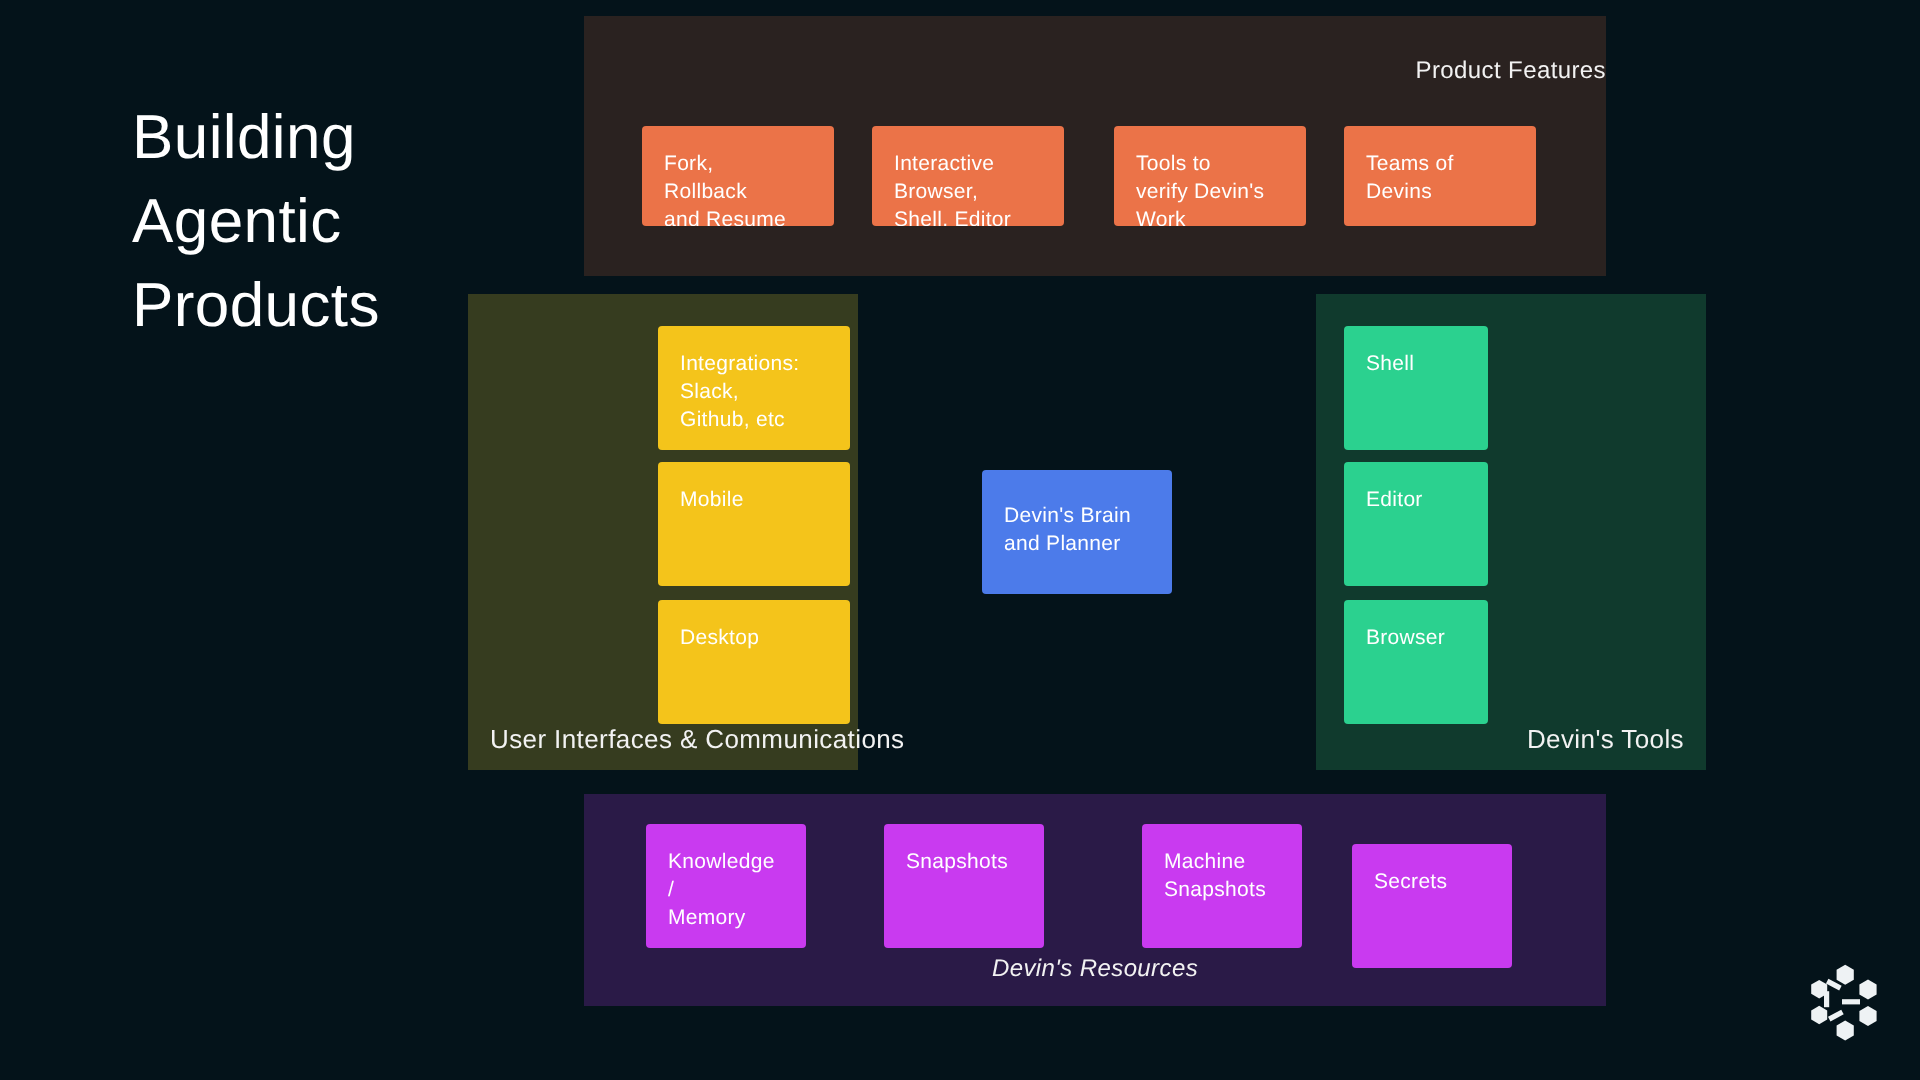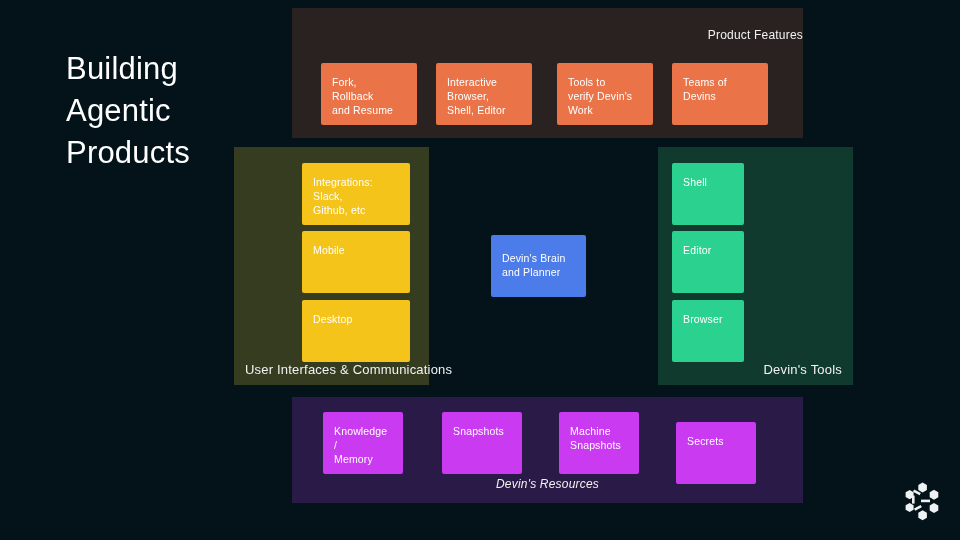--- a/index.html
+++ b/index.html
@@ -99,43 +99,43 @@
     white-space: pre-line;
     overflow: hidden;
   }
   .card.orange  { background: #eb7348; }
   .card.yellow  { background: #f4c41b; }
   .card.green   { background: #2bd18f; }
   .card.magenta { background: #c93af0; }
   .card.blue    { background: #4c7bea; }
 
   
-  .feat { top: 63px; width: 96px; height: 62px; }
+  .feat { top: 63px; width: 96px; height: 50px; }
   #feat-0 { left: 321px; }
   #feat-1 { left: 436px; }
   #feat-2 { left: 557px; }
   #feat-3 { left: 672px; }
 
   
-  .uicard { left: 302px; width: 108px; height: 62px; }
+  .uicard { left: 329px; width: 96px; height: 62px; }
   #ui-0 { top: 163px; }
   #ui-1 { top: 231px; }
   #ui-2 { top: 300px; }
 
   
   .toolcard { left: 672px; width: 72px; height: 62px; }
   #tool-0 { top: 163px; }
   #tool-1 { top: 231px; }
   #tool-2 { top: 300px; }
 
   
   .rescard { top: 412px; width: 80px; height: 62px; }
   #res-0 { left: 323px; }
   #res-1 { left: 442px; }
-  #res-2 { left: 559px; }
+  #res-2 { left: 571px; }
   #res-3 { left: 676px; margin-top: 10px; }
 
   
   #brain {
     left: 491px; top: 235px;
     width: 95px; height: 62px;
     padding-top: 16px;
   }
 
   

